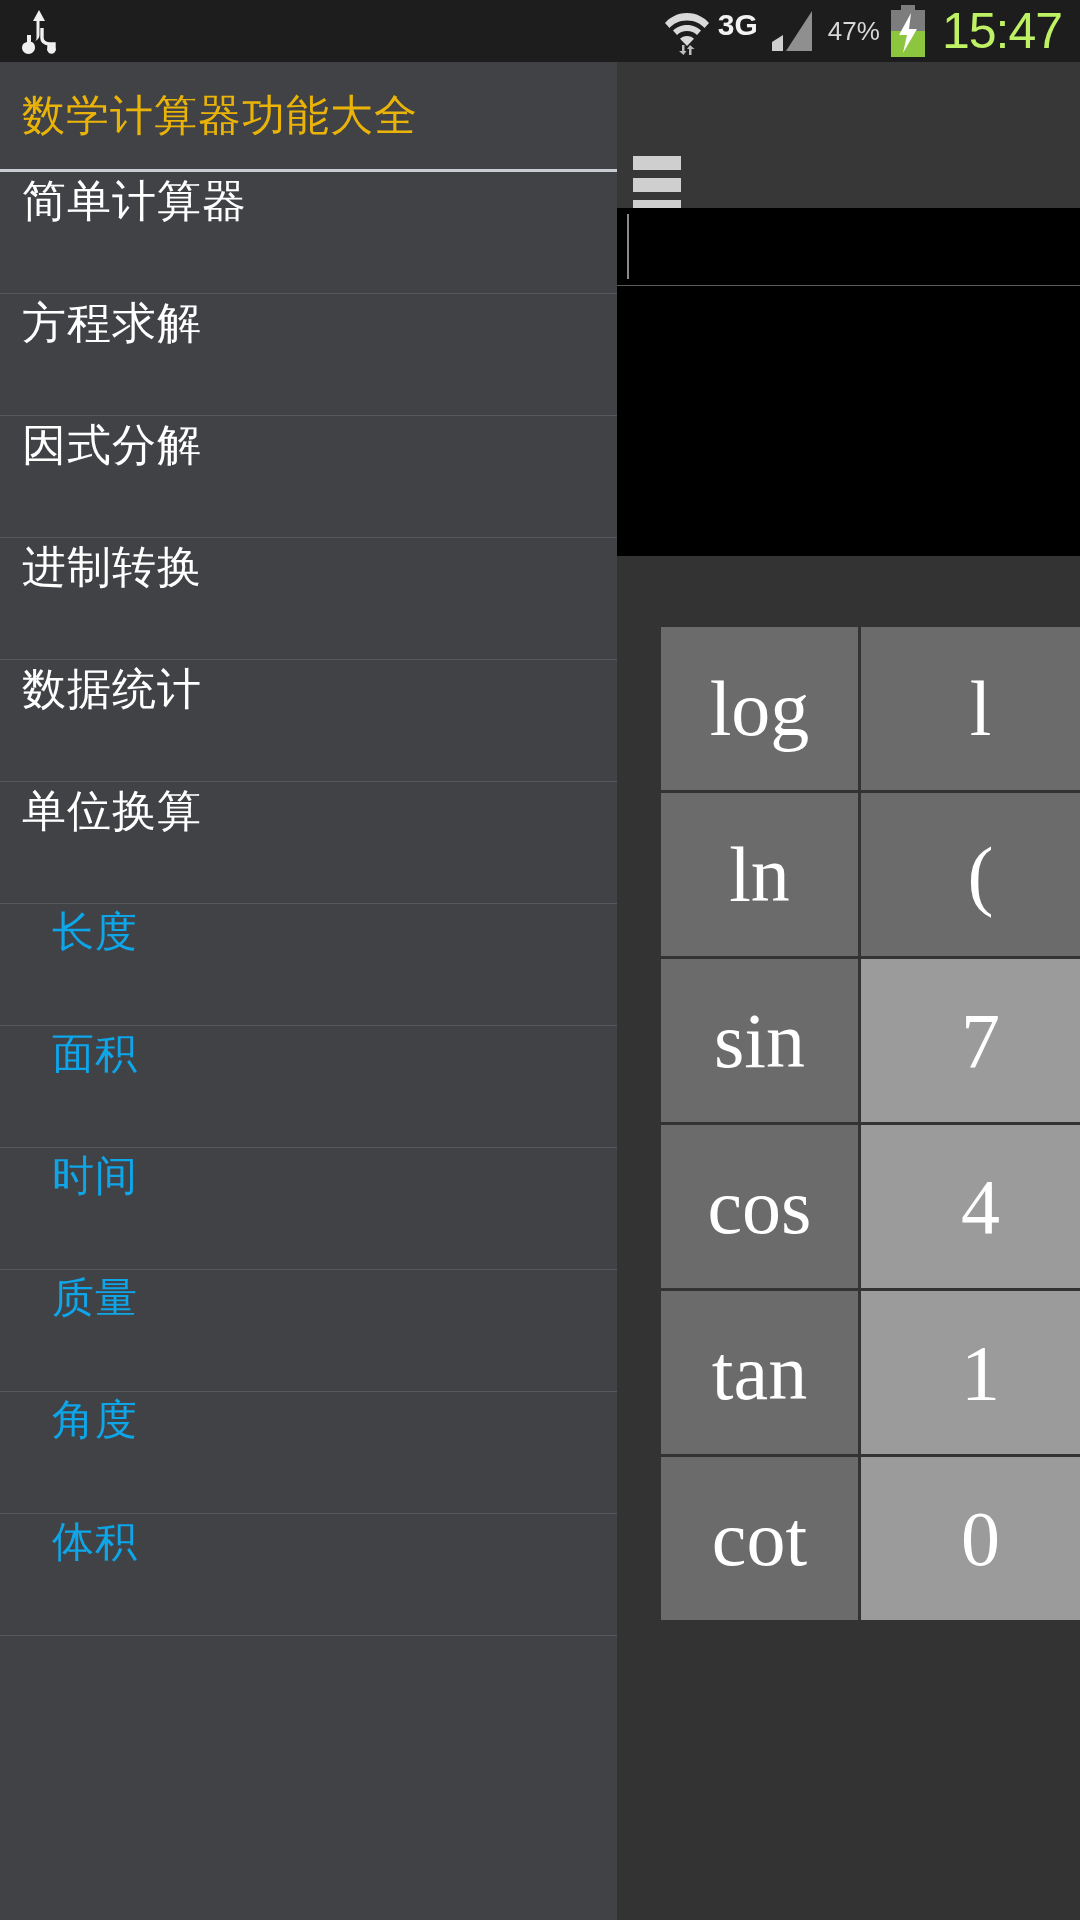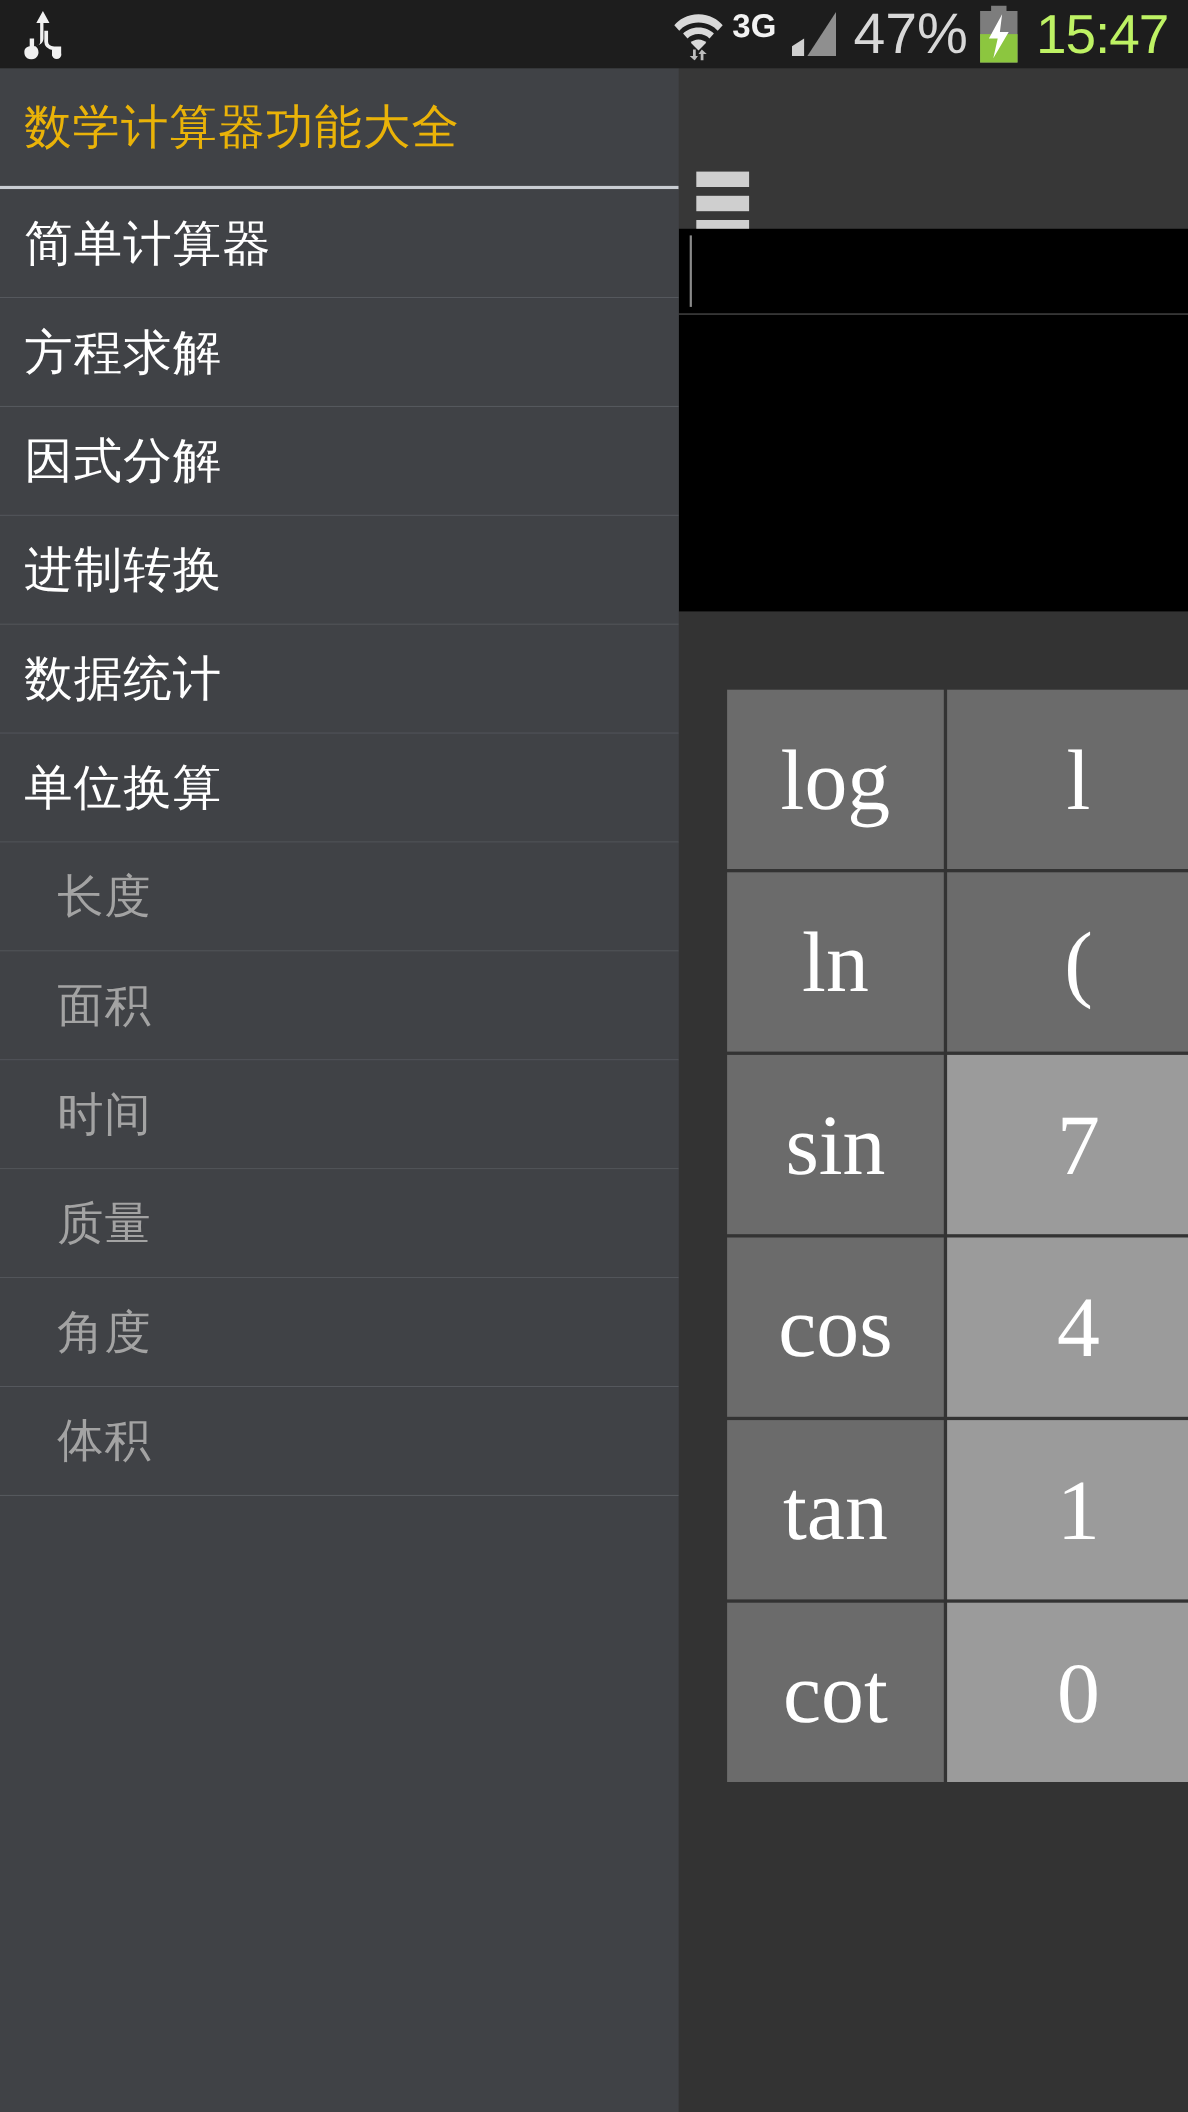--- a/index.html
+++ b/index.html
@@ -20,21 +20,21 @@
   }
   .sb-left{display:flex;align-items:center;padding-left:22px;flex:0 0 auto;}
   .sb-spacer{flex:1 1 auto;}
   .sb-right{display:flex;align-items:center;padding-right:18px;gap:6px;justify-content:flex-end;}
 
   .usb-icon{width:34px;height:46px;position:relative;display:block;}
   .wifi-icon{width:46px;height:48px;position:relative;display:block;}
   .net-3g{color:#f2f2f2;font-size:30px;font-weight:bold;letter-spacing:0px;line-height:1;
           margin-left:2px;margin-right:8px;margin-top:-12px;}
   .sig-icon{width:46px;height:44px;position:relative;display:block;margin-right:4px;}
-  .batt-pct{color:#d8d8d8;font-size:52px;line-height:1;margin-right:2px;}
+  .batt-pct{color:#d8d8d8;font-size:26px;line-height:1;margin-right:2px;}
   .batt-icon{width:40px;height:52px;position:relative;display:block;margin-right:8px;}
   .clock{color:#bef264;font-size:50px;line-height:1;letter-spacing:-1px;}
 
   
   .content{
     position:absolute;left:0;top:62px;width:1080px;height:1858px;
     background:#2f2f2f;
     z-index:10;
   }
   .actionbar{
@@ -96,35 +96,35 @@
     padding-left:22px;
     box-sizing:border-box;
     border-bottom:3px solid #c9cdd3;
   }
   .drawer-title{
     color:#eab308;
     font-size:43px;
     letter-spacing:1px;
   }
   .drawer-item{
-    height:99px;
-    display:flex;align-items:center;
+    height:122px;
+    display:flex;
     padding-left:22px;
     box-sizing:border-box;
     border-bottom:1px solid #55585d;
     background:#404246;
   }
   .drawer-item.selected{background:#23283a;}
   .drawer-item .label{
     color:#ffffff;
     font-size:44px;
     letter-spacing:1px;
   }
   .drawer-item.sub{padding-left:52px;}
-  .drawer-item.sub .label{color:#a3a3a3;font-size:42px;}
+  .drawer-item.sub .label{color:#0ea5e9;font-size:42px;}
 </style>
 </head>
 <body>
 
 <div class="statusbar">
   <div class="sb-left">
     <span class="usb-icon">
       <svg width="34" height="46" viewBox="0 0 34 46">
         <path d="M17 2 L11 13 L14.5 13 L14.5 30 C14.5 33 12 34 9 34 L9 27 L5 27 L5 34 C2 34.5 0 36.5 0 39.5 C0 43 2.7 46 6.5 46 C10.3 46 13 43 13 39.5 C13 36.5 11.5 34.8 9.8 34.1 C14 33.3 17.5 31 17.5 27 L17.5 13 L23 13 Z" fill="#f0f0f0"></path>
         <circle cx="6.5" cy="39.8" r="3.4" fill="#f0f0f0"></circle>

